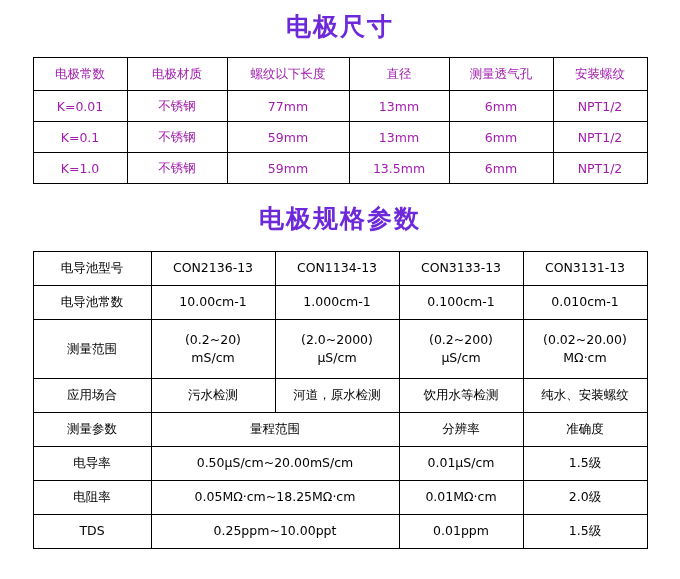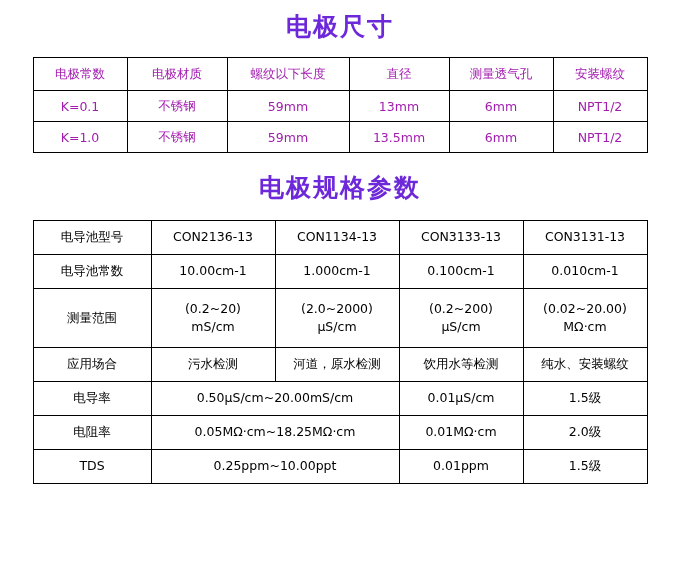--- a/index.html
+++ b/index.html
@@ -100,20 +100,28 @@
       <tbody>
         <tr>
           <td>电极常数</td>
           <td>电极材质</td>
           <td>螺纹以下长度</td>
           <td>直径</td>
           <td>测量透气孔</td>
           <td>安装螺纹</td>
         </tr>
         <tr>
+          <td>K=0.01</td>
+          <td>不锈钢</td>
+          <td>77mm</td>
+          <td>13mm</td>
+          <td>6mm</td>
+          <td>NPT1/2</td>
+        </tr>
+        <tr>
           <td>K=0.1</td>
           <td>不锈钢</td>
           <td>59mm</td>
           <td>13mm</td>
           <td>6mm</td>
           <td>NPT1/2</td>
         </tr>
         <tr>
           <td>K=1.0</td>
           <td>不锈钢</td>
@@ -172,20 +180,26 @@
           </td>
         </tr>
         <tr>
           <td>应用场合</td>
           <td>污水检测</td>
           <td>河道，原水检测</td>
           <td>饮用水等检测</td>
           <td>纯水、安装螺纹</td>
         </tr>
         <tr>
+          <td>测量参数</td>
+          <td colspan="2">量程范围</td>
+          <td>分辨率</td>
+          <td>准确度</td>
+        </tr>
+        <tr>
           <td>电导率</td>
           <td colspan="2">0.50μS/cm~20.00mS/cm</td>
           <td>0.01μS/cm</td>
           <td>1.5级</td>
         </tr>
         <tr>
           <td>电阻率</td>
           <td colspan="2">0.05MΩ·cm~18.25MΩ·cm</td>
           <td>0.01MΩ·cm</td>
           <td>2.0级</td>

